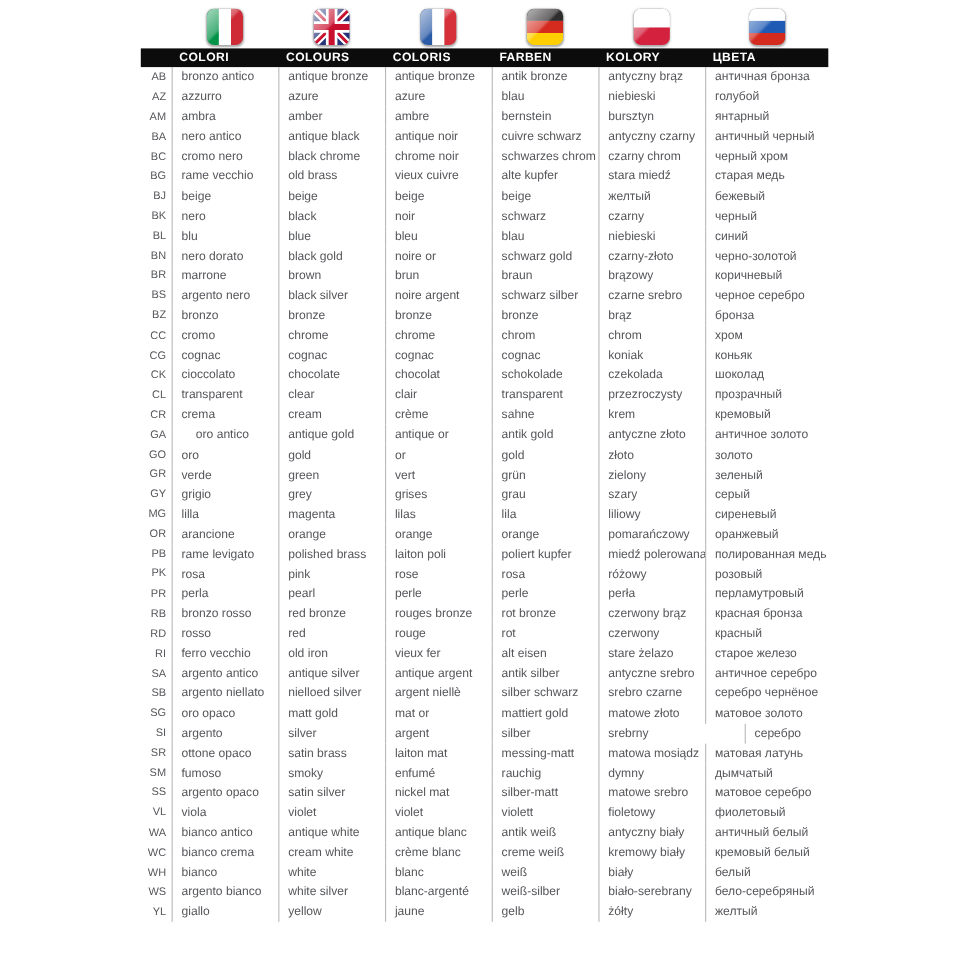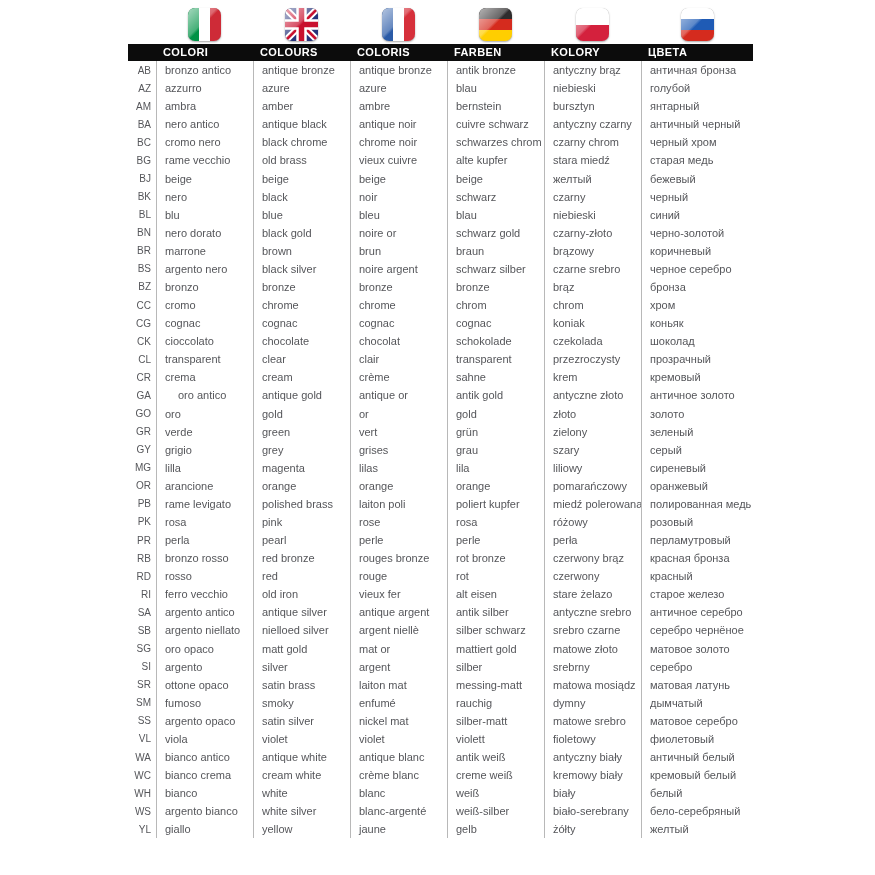--- a/index.html
+++ b/index.html
@@ -449,21 +449,21 @@
           <div class="cell" style="border-left-color: rgb(184, 184, 184); color: rgb(85, 86, 90);">matowe złoto</div>
           <div class="cell" style="border-left-color: rgb(184, 184, 184); color: rgb(85, 86, 90);">матовое золото</div>
         </div>
         <div class="grid-row row">
           <div class="cell code" style="border-left-color: rgb(184, 184, 184); color: rgb(85, 86, 90);">SI</div>
           <div class="cell" style="border-left-color: rgb(184, 184, 184); color: rgb(85, 86, 90);">argento</div>
           <div class="cell" style="border-left-color: rgb(184, 184, 184); color: rgb(85, 86, 90);">silver</div>
           <div class="cell" style="border-left-color: rgb(184, 184, 184); color: rgb(85, 86, 90);">argent</div>
           <div class="cell" style="border-left-color: rgb(184, 184, 184); color: rgb(85, 86, 90);">silber</div>
           <div class="cell" style="border-left-color: rgb(184, 184, 184); color: rgb(85, 86, 90);">srebrny</div>
-          <div class="cell" style="border-left-color: rgb(184, 184, 184); color: rgb(85, 86, 90);">серебро</div>
+          <div class="cell" style="border-left-color: rgb(184, 184, 184); color: rgb(85, 86, 90); margin-left: 36px;">серебро</div>
         </div>
         <div class="grid-row row">
           <div class="cell code" style="border-left-color: rgb(184, 184, 184); color: rgb(85, 86, 90);">SR</div>
           <div class="cell" style="border-left-color: rgb(184, 184, 184); color: rgb(85, 86, 90);">ottone opaco</div>
           <div class="cell" style="border-left-color: rgb(184, 184, 184); color: rgb(85, 86, 90);">satin brass</div>
           <div class="cell" style="border-left-color: rgb(184, 184, 184); color: rgb(85, 86, 90);">laiton mat</div>
           <div class="cell" style="border-left-color: rgb(184, 184, 184); color: rgb(85, 86, 90);">messing-matt</div>
           <div class="cell" style="border-left-color: rgb(184, 184, 184); color: rgb(85, 86, 90);">matowa mosiądz</div>
           <div class="cell" style="border-left-color: rgb(184, 184, 184); color: rgb(85, 86, 90);">матовая латунь</div>
         </div>

